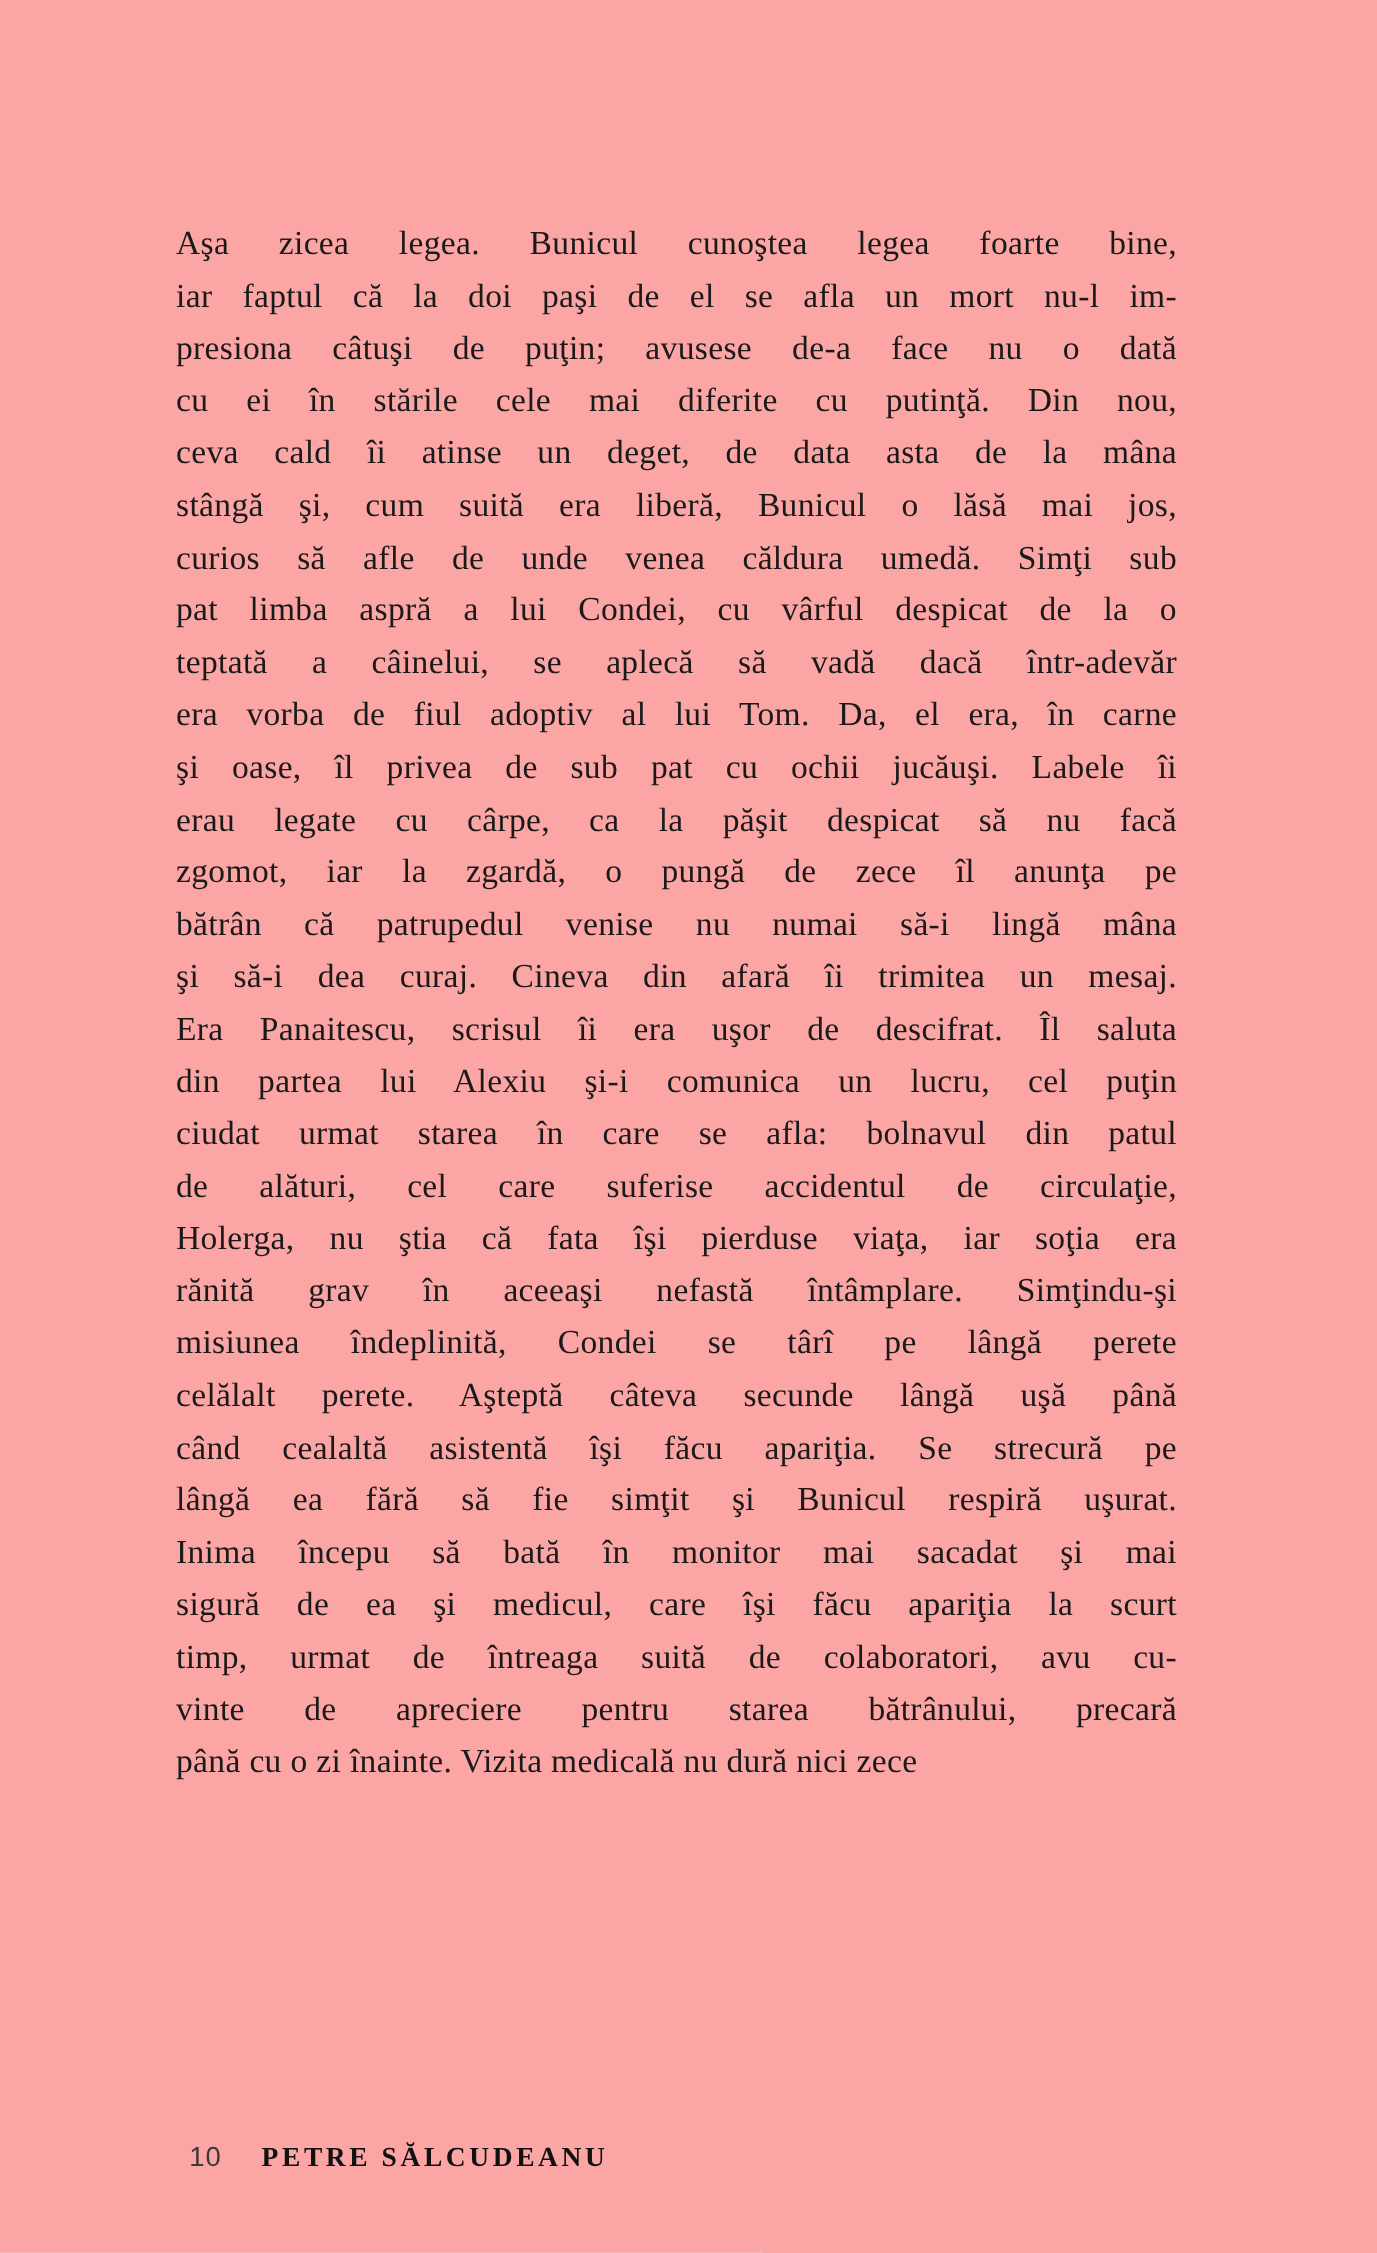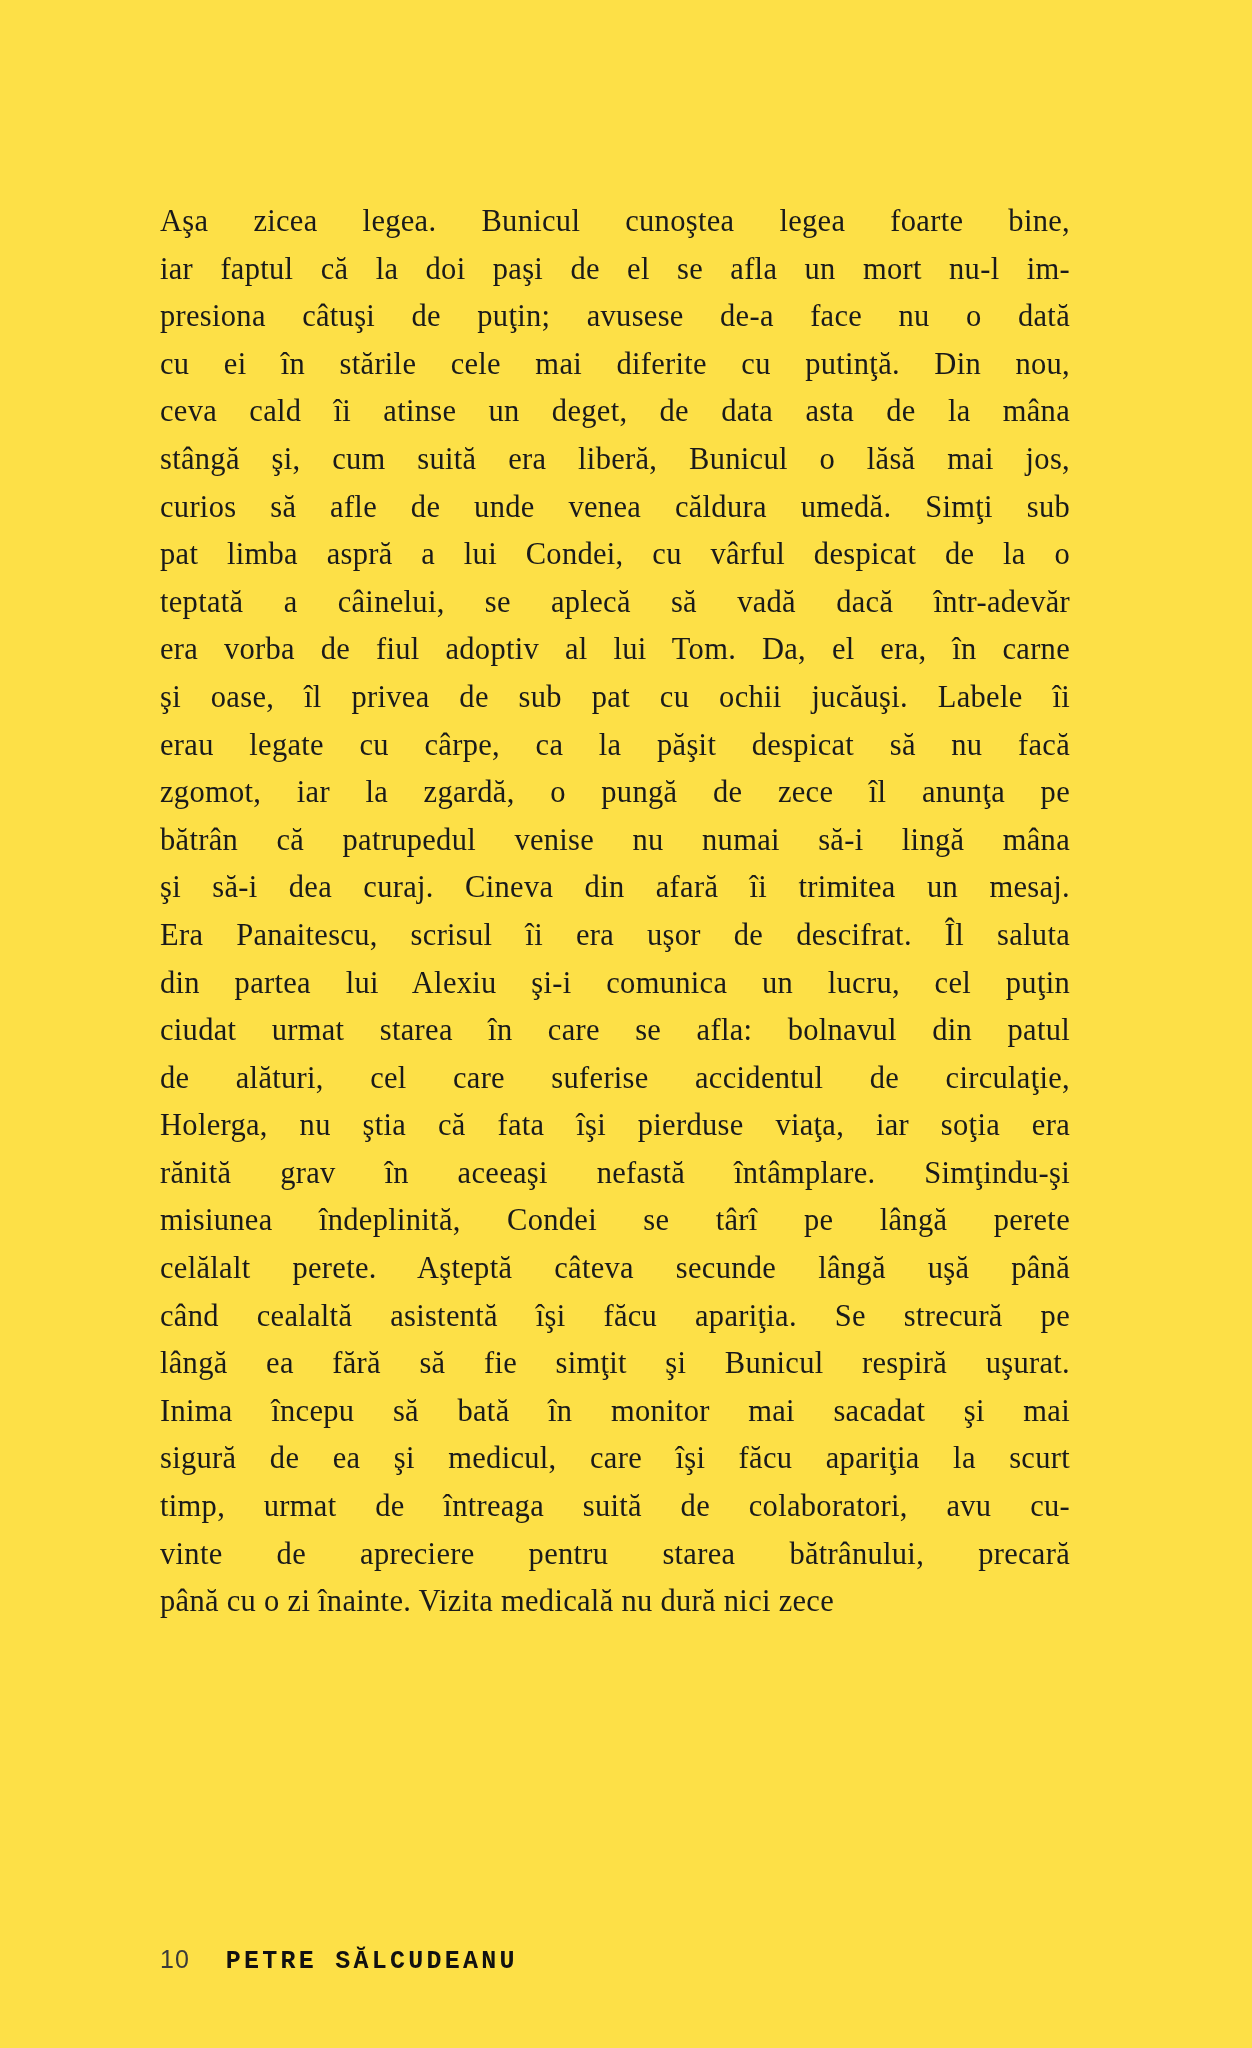--- a/index.html
+++ b/index.html
@@ -14,21 +14,21 @@
     font-family: "Liberation Serif", serif;
     color: #000000;
     overflow: hidden;
   }
   .page {
     position: absolute;
     top: 0;
     left: 0;
     width: 1252px;
     height: 2048px;
-    background: #fde047;
+    background: #fca5a5;
   }
   .text-block {
     position: absolute;
     left: 160px;
     top: 198px;
     width: 910px;
     font-size: 30.5px;
     line-height: 47.6px;
     text-align: justify;
     text-justify: inter-word;
@@ -60,23 +60,24 @@
     bottom: 72px;
     display: flex;
     align-items: baseline;
     gap: 36px;
   }
   .folio {
     font-family: "Liberation Sans", sans-serif;
     font-size: 25px;
     color: #3a3a3a;
     letter-spacing: 0.04em;
+    margin-left: 12px;
   }
   .running-head {
-    font-family: Liberation Mono, monospace;
+    font-family: Liberation Serif, serif;
     font-size: 25px;
     font-weight: 700;
     letter-spacing: 0.13em;
     color: #111111;
   }
 </style>
 </head>
 <body>
 
 <div class="page">

